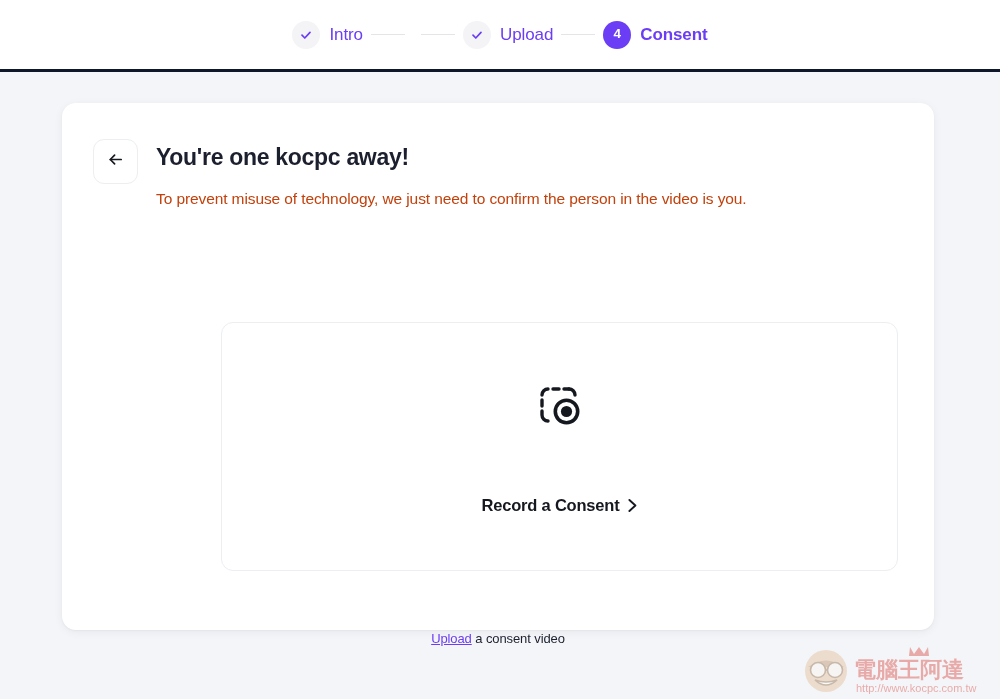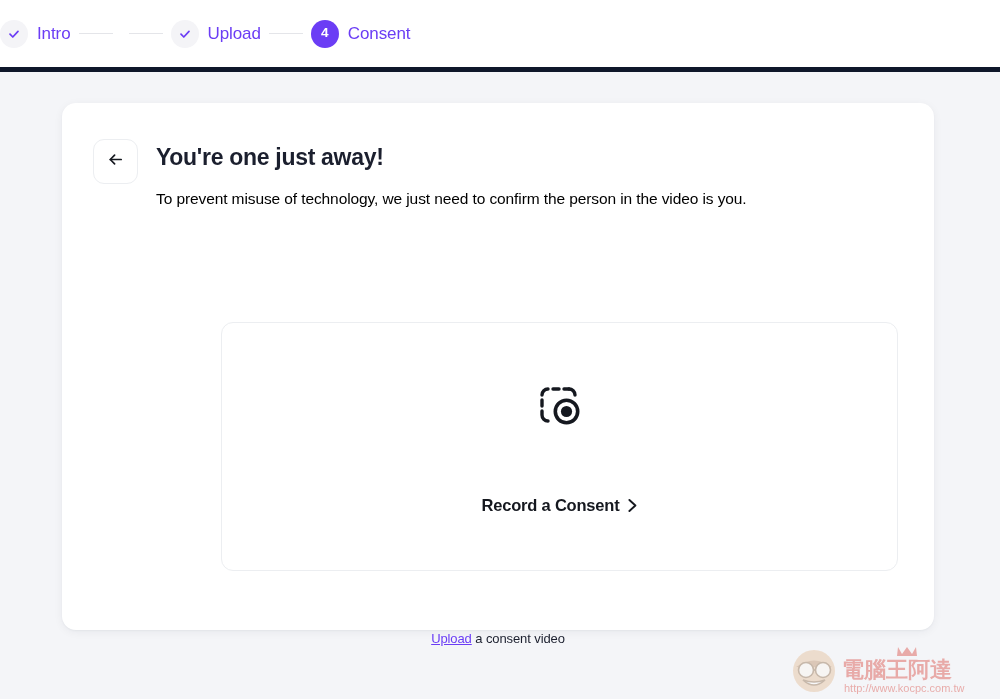--- a/index.html
+++ b/index.html
@@ -12,23 +12,24 @@
     background: #f4f5f8;
     font-family: "Liberation Sans", sans-serif;
     overflow: hidden;
     position: relative;
   }
 
   
   .stepper-bar {
     height: 72px;
     background: #ffffff;
-    border-bottom: 5px solid #0f172a;
-    display: flex;
-    align-items: center;
+    border-bottom: 3px solid #0f172a;
+    display: flex;
+    align-items: center;
+    justify-content: center;
     box-sizing: border-box;
   }
   .stepper {
     display: flex;
     align-items: center;
   }
   .step {
     display: flex;
     align-items: center;
     gap: 9px;
@@ -58,21 +59,21 @@
     display: block;
   }
   .step-label {
     font-size: 17px;
     color: #6b3df5;
     font-weight: normal;
     letter-spacing: -0.1px;
     white-space: nowrap;
   }
   .step.current .step-label {
-    font-weight: normal;
+    font-weight: bold;
   }
   .step-connector {
     width: 34px;
     height: 1px;
     background: #e4e5e9;
     margin: 0 8px;
     flex: none;
   }
 
   
@@ -117,21 +118,21 @@
   .page-title {
     font-size: 23px;
     font-weight: bold;
     color: #1b1f2e;
     letter-spacing: -0.3px;
     margin: 0;
     line-height: 1.25;
   }
   .page-subtitle {
     font-size: 15.5px;
-    color: #000000;
+    color: #c2410c;
     margin: 16px 0 0 0;
     line-height: 1.4;
     letter-spacing: -0.1px;
   }
 
   
   .dropzone {
     position: absolute;
     left: 159px;
     top: 219px;
@@ -180,21 +181,21 @@
   .upload-link {
     color: #6b3df5;
     text-decoration: underline;
     cursor: pointer;
     font-weight: normal;
   }
 
   
   .watermark {
     position: absolute;
-    right: 20px;
+    right: 8px;
     bottom: 2px;
     width: 190px;
     height: 52px;
     opacity: 0.42;
     pointer-events: none;
     text-decoration: underline;
   }
 </style>
 </head>
 <body>
@@ -242,21 +243,21 @@
     <div class="card-header">
       <div class="back-button">
         <span>
           <svg width="19" height="19" viewBox="0 0 19 19" fill="none">
             <path d="M15.2 9.5 H4.3" stroke="#15181f" stroke-width="1.7" stroke-linecap="round"></path>
             <path d="M8.6 5.2 L4.3 9.5 L8.6 13.8" stroke="#15181f" stroke-width="1.7" stroke-linecap="round" stroke-linejoin="round"></path>
           </svg>
         </span>
       </div>
       <div class="header-texts">
-        <h1 class="page-title">You're one just away!</h1>
+        <h1 class="page-title">You're one kocpc away!</h1>
         <p class="page-subtitle">To prevent misuse of technology, we just need to confirm the person in the video is you.</p>
       </div>
     </div>
 
     <div class="dropzone">
       <span class="record-icon">
         <svg width="56" height="56" viewBox="0 0 56 56" fill="none">
 
           <path d="M10 17 a6 6 0 0 1 6 -6" stroke="#15181f" stroke-width="3.4" stroke-linecap="round" fill="none"></path>
           <path d="M21 11 h6" stroke="#15181f" stroke-width="3.4" stroke-linecap="round"></path>

